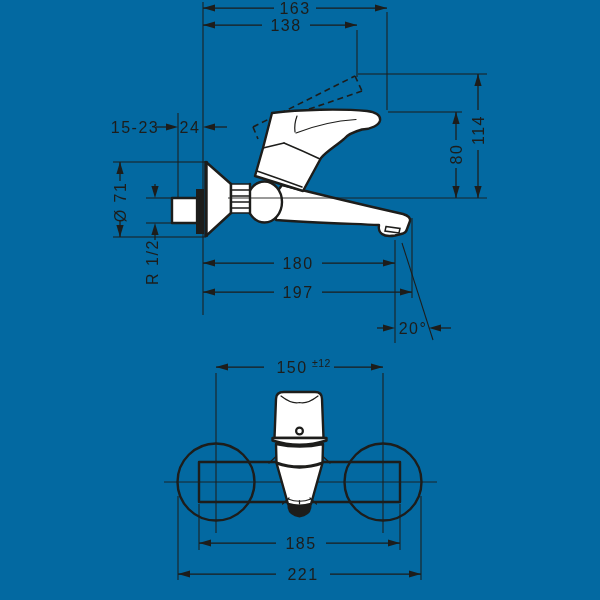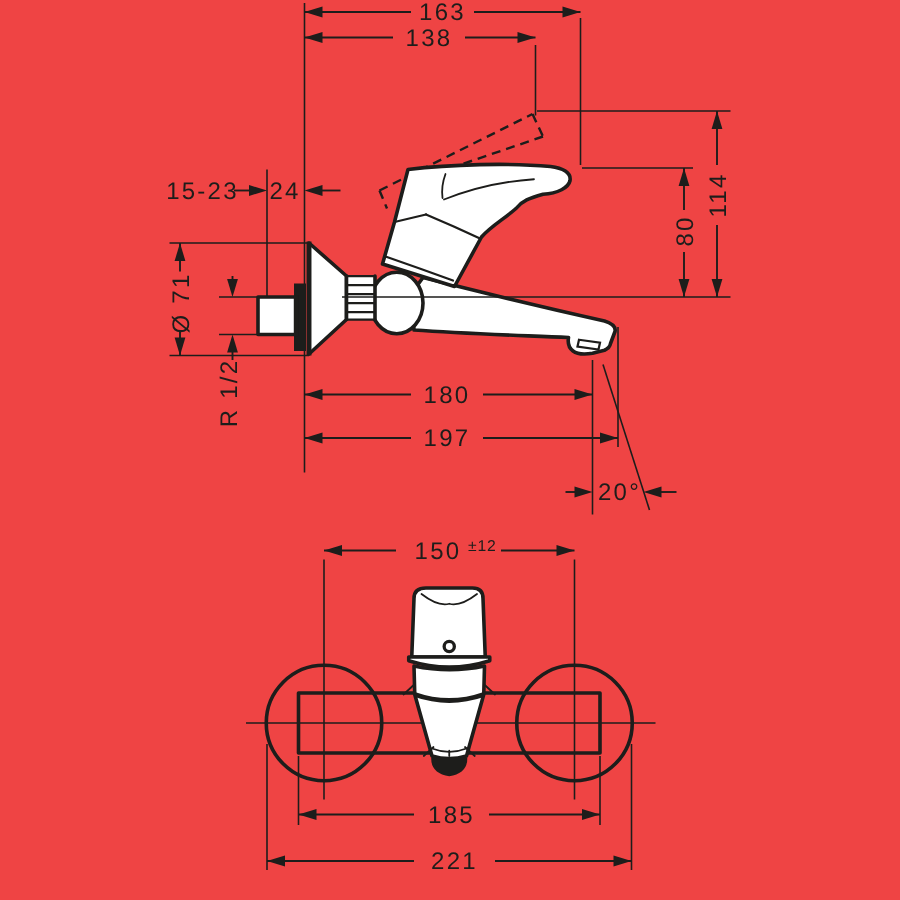--- a/index.html
+++ b/index.html
@@ -1,16 +1,16 @@
 <!DOCTYPE html>
 <html><head>
 <meta charset="utf-8">
 <style>
   html,body{margin:0;padding:0;background:#fff;}
-  .stage{width:600px;height:600px;background:#ef4444;position:relative;overflow:hidden;}
+  .stage{width:600px;height:600px;background:#0369a1;position:relative;overflow:hidden;}
   svg{display:block;}
   text{font-family:"Liberation Sans", sans-serif;font-size:16px;fill:#1d1d1b;letter-spacing:1.5px;}
   text.sup{font-size:10.5px;letter-spacing:0.5px;}
   .outline{fill:#ffffff;stroke:#1d1d1b;stroke-width:2.4;stroke-linejoin:round;stroke-linecap:round;}
   .outline-nf{fill:none;stroke:#1d1d1b;stroke-width:2.4;stroke-linejoin:round;stroke-linecap:round;}
   .thick{stroke:#1d1d1b;stroke-width:3.3;stroke-linecap:butt;fill:none;}
   .inner{fill:none;stroke:#1d1d1b;stroke-width:1.5;stroke-linecap:round;}
   .fine{fill:none;stroke:#1d1d1b;stroke-width:1.2;stroke-linecap:round;}
   .dim{stroke:#1d1d1b;stroke-width:1.25;fill:none;stroke-linecap:butt;}
   .ext{stroke:#1d1d1b;stroke-width:1.05;fill:none;stroke-linecap:butt;}

